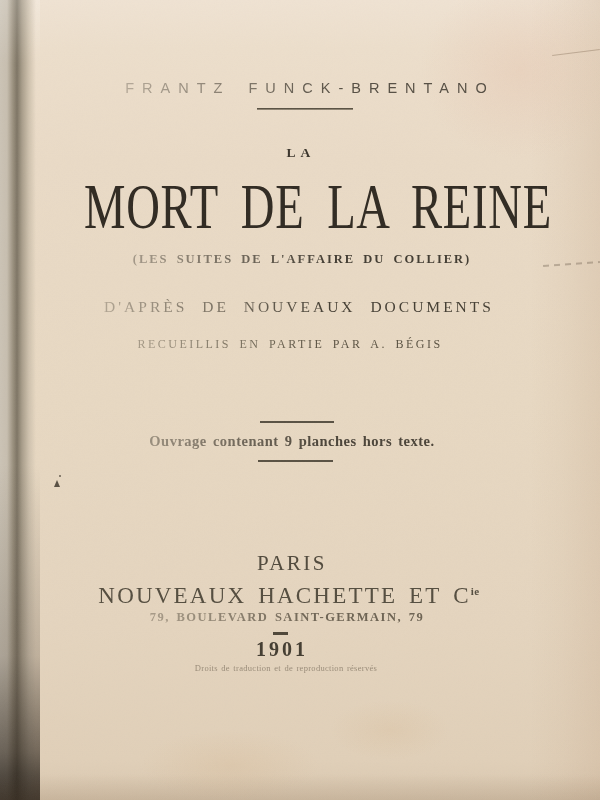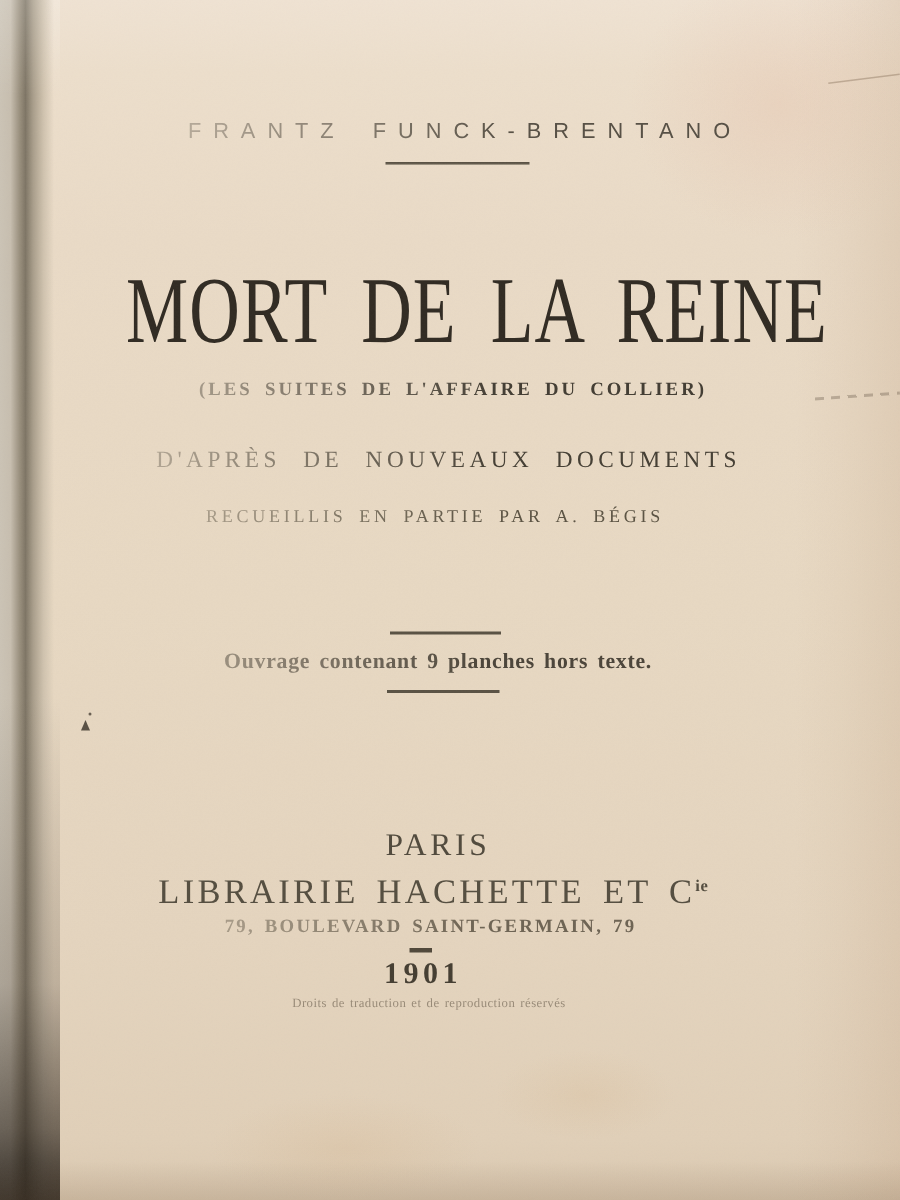--- a/index.html
+++ b/index.html
@@ -103,32 +103,33 @@
   <div class="stain stain-foot1"></div>
   <div class="stain stain-foot2"></div>
   <div class="scratch-tr"></div>
   <div class="scratch-mr"></div>
   <div class="blemish-dot"></div>
   <div class="blemish-tri"></div>
 
   <div class="line author fade-left">FRANTZ FUNCK-BRENTANO</div>
   <div class="rule rule-author"></div>
 
+  <div class="line article">LA</div>
   <div class="line title">MORT DE LA REINE</div>
   <div class="line subtitle fade-left">(LES SUITES DE L'AFFAIRE DU COLLIER)</div>
 
   <div class="line documents fade-left">D'APRÈS DE NOUVEAUX DOCUMENTS</div>
   <div class="line collected fade-left">RECUEILLIS EN PARTIE PAR A. BÉGIS</div>
 
   <div class="rule rule-top"></div>
   <div class="line notice fade-left">Ouvrage contenant 9 planches hors texte.</div>
   <div class="rule rule-bottom"></div>
 
   <div class="line city">PARIS</div>
-  <div class="line publisher"><span>LIBRAIRIE HACHETTE ET C</span><sup>ie</sup></div>
+  <div class="line publisher"><span>NOUVEAUX HACHETTE ET C</span><sup>ie</sup></div>
   <div class="line address fade-left">79, BOULEVARD SAINT-GERMAIN, 79</div>
   <div class="rule year-dash"></div>
   <div class="line year">1901</div>
   <div class="line rights">Droits de traduction et de reproduction réservés</div>
 
   <svg class="noise" xmlns="http://www.w3.org/2000/svg" width="600" height="800">
     <filter id="grain">
       <feTurbulence type="fractalNoise" baseFrequency="0.9" numOctaves="2" stitchTiles="stitch"></feTurbulence>
       <feColorMatrix type="saturate" values="0"></feColorMatrix>
       <feComponentTransfer>

